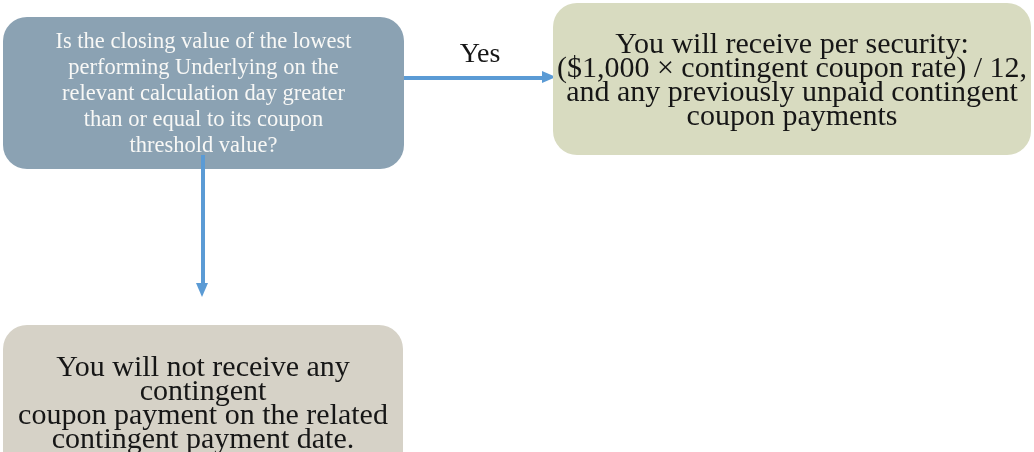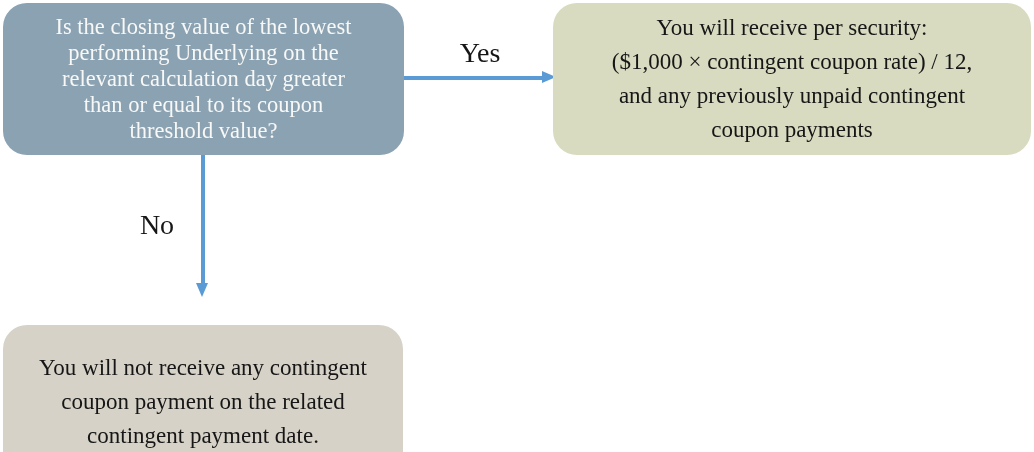--- a/index.html
+++ b/index.html
@@ -23,21 +23,21 @@
     justify-content: center;
     box-sizing: border-box;
     text-align: center;
   }
   .box-text {
     white-space: pre-line;
     text-align: center;
   }
   .question-box {
     left: 3px;
-    top: 3px;
+    top: 17px;
     width: 401px;
     height: 152px;
     background: var(--question-box-bg, #8BA2B3);
   }
   .question-box .box-text {
     color: var(--question-text-color, #F8F8F6);
     font-size: 22.5px;
     line-height: 26px;
   }
   .yes-result-box {
@@ -51,22 +51,22 @@
     left: 3px;
     top: 297px;
     width: 400px;
     height: 153px;
     background: var(--no-box-bg, #D6D2C7);
     margin-top: 28px;
   }
   .yes-result-box .box-text,
   .no-result-box .box-text {
     color: var(--result-text-color, #161616);
-    font-size: 23px;
-    line-height: 34px;
+    font-size: 30px;
+    line-height: 24px;
   }
   .branch-label {
     position: absolute;
     color: var(--label-text-color, #161616);
     font-size: 28px;
     line-height: 30px;
     text-align: center;
   }
   .yes-label {
     left: 404px;
@@ -134,21 +134,20 @@
   <div class="arrow-line-h"></div>
   <div class="arrow-head-right"></div>
 
   <div class="box yes-result-box">
     <div class="box-text">You will receive per security:
 ($1,000 × contingent coupon rate) / 12,
 and any previously unpaid contingent
 coupon payments</div>
   </div>
 
-  <div class="branch-label no-label">No</div>
 
   <div class="arrow-line-v"></div>
   <div class="arrow-head-down"></div>
 
   <div class="box no-result-box">
     <div class="box-text">You will not receive any contingent
 coupon payment on the related
 contingent payment date.</div>
   </div>
 

